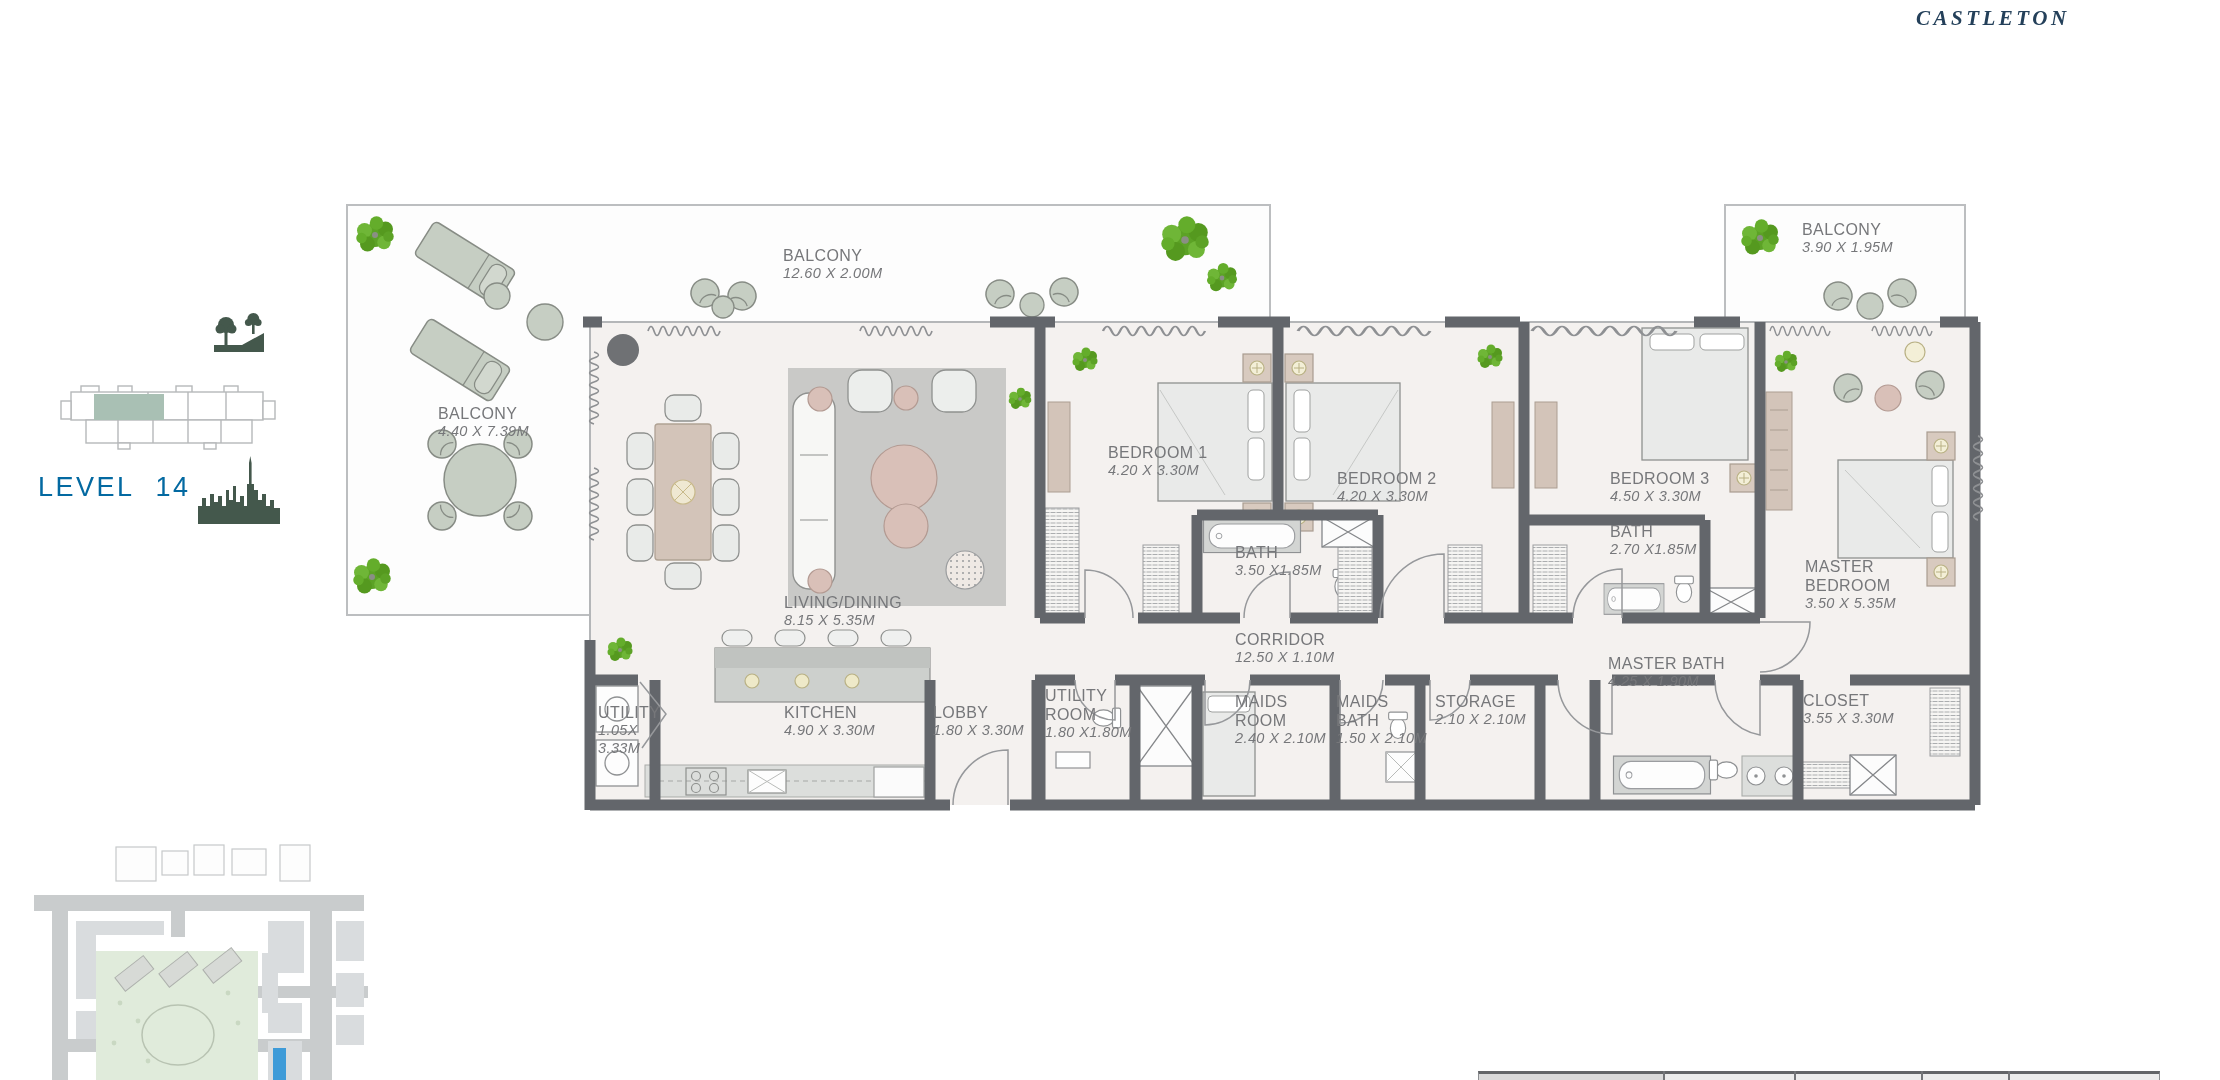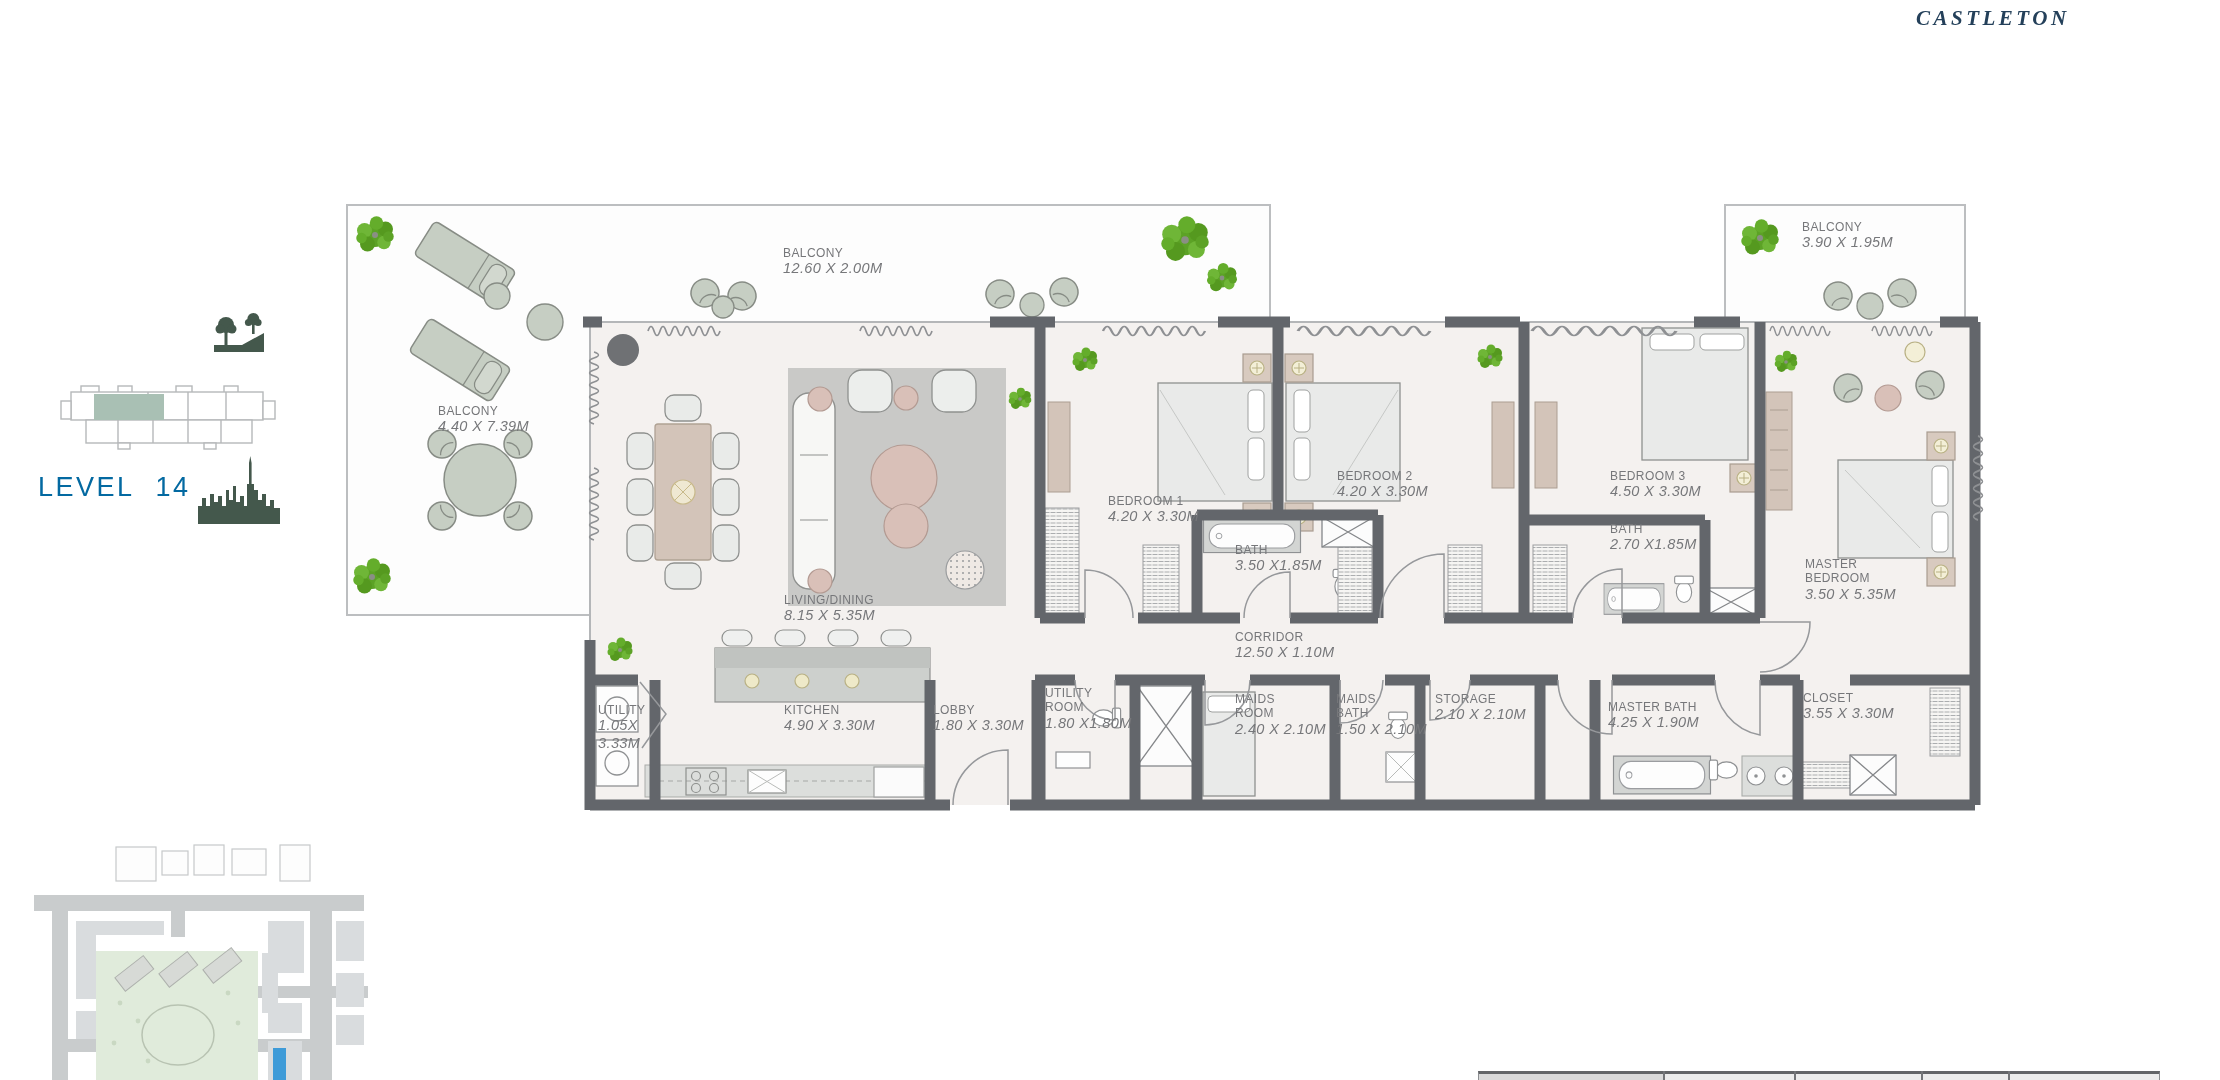--- a/index.html
+++ b/index.html
@@ -8,21 +8,21 @@
   
   #brand{position:absolute;left:1916px;top:6px;font-family:"Liberation Serif",serif;
          font-style:italic;font-weight:bold;font-size:21px;letter-spacing:3.5px;color:#24405a;}
   
   #level-label{position:absolute;left:38px;top:472px;font-size:27px;color:#0369a1;
                letter-spacing:2.5px;word-spacing:12px;}
   .abs{position:absolute;}
   
   .rl{position:absolute;display:flex;flex-direction:column;color:#76777a;
       letter-spacing:.4px;line-height:1.2;}
-  .rn{font-size:12px;}
+  .rn{font-size:16px;}
   .rd{font-size:14.5px;white-space:nowrap;font-style:italic;}
   .rl.wrap .rd{white-space:normal;}
   
   #table-frag{position:absolute;left:1478px;top:1071px;width:682px;height:9px;
               background:#ececec;border-top:3px solid #636568;border-left:1px solid #8b8d90;
               border-right:1px solid #8b8d90;box-sizing:border-box;}
   #table-frag .cell1{position:absolute;left:0;top:0;width:184px;height:100%;background:#d9d9d9;}
   #table-frag .dv{position:absolute;top:-3px;width:2px;height:9px;background:#737578;}
 </style>
 </head>
@@ -445,21 +445,21 @@
     <span class="rd">1.80 X 3.30M</span>
   </div>
   <div class="rl wrap" style="left:598px;top:703px;width:64px">
     <span class="rn">UTILITY</span>
     <span class="rd">1.05X 3.33M</span>
   </div>
   <div class="rl" style="left:1235px;top:630px">
     <span class="rn">CORRIDOR</span>
     <span class="rd">12.50 X 1.10M</span>
   </div>
-  <div class="rl" style="left:1108px;top:494px">
+  <div class="rl" style="left:1108px;top:443px">
     <span class="rn">BEDROOM 1</span>
     <span class="rd">4.20 X 3.30M</span>
   </div>
   <div class="rl" style="left:1337px;top:469px">
     <span class="rn">BEDROOM 2</span>
     <span class="rd">4.20 X 3.30M</span>
   </div>
   <div class="rl" style="left:1610px;top:469px">
     <span class="rn">BEDROOM 3</span>
     <span class="rd">4.50 X 3.30M</span>
@@ -485,21 +485,21 @@
     <span class="rd">2.40 X 2.10M</span>
   </div>
   <div class="rl" style="left:1336px;top:692px;width:70px">
     <span class="rn">MAIDS BATH</span>
     <span class="rd">1.50 X 2.10M</span>
   </div>
   <div class="rl" style="left:1435px;top:692px">
     <span class="rn">STORAGE</span>
     <span class="rd">2.10 X 2.10M</span>
   </div>
-  <div class="rl" style="left:1608px;top:700px">
+  <div class="rl" style="left:1608px;top:654px">
     <span class="rn" style="white-space:nowrap">MASTER BATH</span>
     <span class="rd">4.25 X 1.90M</span>
   </div>
   <div class="rl" style="left:1803px;top:691px">
     <span class="rn">CLOSET</span>
     <span class="rd">3.55 X 3.30M</span>
   </div>
 
   <div id="table-frag">
     <span class="cell1"></span>

